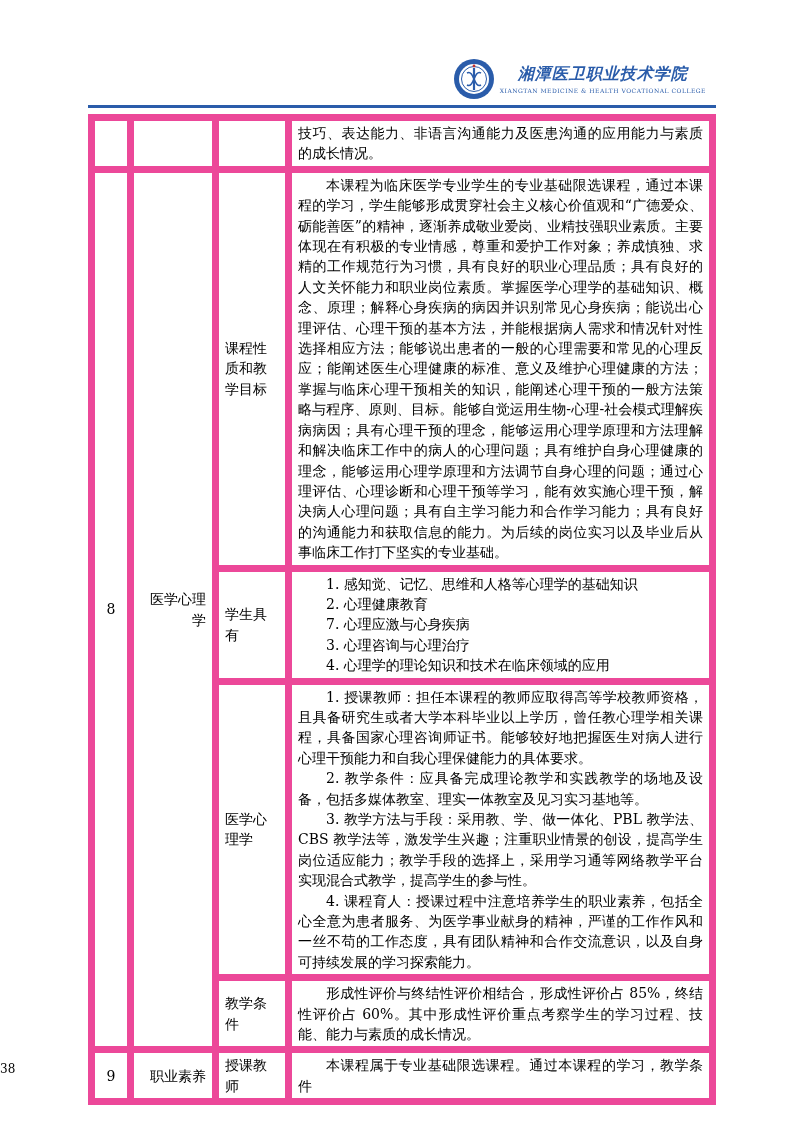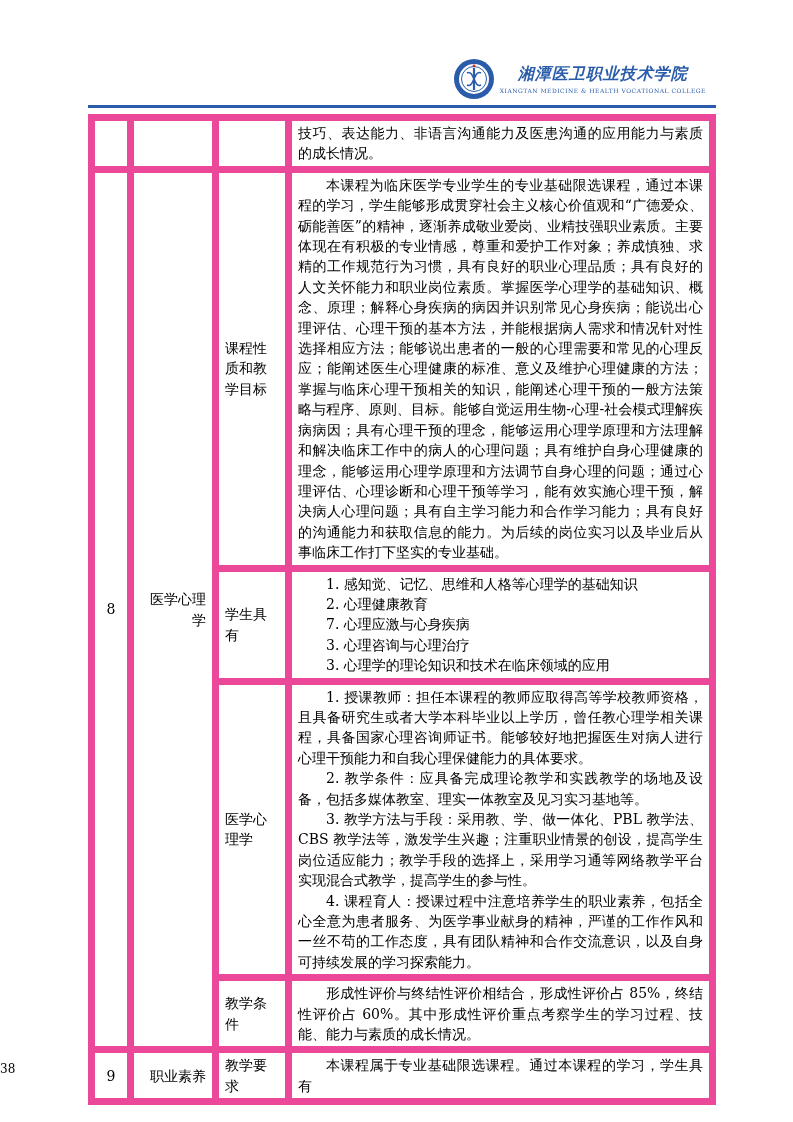--- a/index.html
+++ b/index.html
@@ -123,21 +123,21 @@
             </td>
         </tr>
 
         <tr>
           <td class="c-label">学生具有</td>
           <td class="c-content">
               <p>1. 感知觉、记忆、思维和人格等心理学的基础知识</p>
               <p>2. 心理健康教育</p>
               <p>7. 心理应激与心身疾病</p>
               <p>3. 心理咨询与心理治疗</p>
-              <p>3. 心理学的理论知识和技术在临床领域的应用</p>
+              <p>4. 心理学的理论知识和技术在临床领域的应用</p>
             </td>
         </tr>
 
         <tr>
           <td class="c-label">医学心理学</td>
           <td class="c-content">
               <p>1. 授课教师：担任本课程的教师应取得高等学校教师资格，且具备研究生或者大学本科毕业以上学历，曾任教心理学相关课程，具备国家心理咨询师证书。能够较好地把握医生对病人进行心理干预能力和自我心理保健能力的具体要求。</p>
               <p>2. 教学条件：应具备完成理论教学和实践教学的场地及设备，包括多媒体教室、理实一体教室及见习实习基地等。</p>
               <p>3. 教学方法与手段：采用教、学、做一体化、PBL 教学法、CBS 教学法等，激发学生兴趣；注重职业情景的创设，提高学生岗位适应能力；教学手段的选择上，采用学习通等网络教学平台实现混合式教学，提高学生的参与性。</p>
               <p>4. 课程育人：授课过程中注意培养学生的职业素养，包括全心全意为患者服务、为医学事业献身的精神，严谨的工作作风和一丝不苟的工作态度，具有团队精神和合作交流意识，以及自身可持续发展的学习探索能力。</p>
@@ -147,23 +147,23 @@
         <tr>
           <td class="c-label">教学条件</td>
           <td class="c-content">
               <p>形成性评价与终结性评价相结合，形成性评价占 85%，终结性评价占 60%。其中形成性评价重点考察学生的学习过程、技能、能力与素质的成长情况。</p>
             </td>
         </tr>
 
         <tr>
           <td class="c-num">9</td>
           <td class="c-course">职业素养</td>
-          <td class="c-label">教学要求</td>
+          <td class="c-label">授课教师</td>
           <td class="c-content">
-              <p>本课程属于专业基础限选课程。通过本课程的学习，学生具有</p>
+              <p>本课程属于专业基础限选课程。通过本课程的学习，教学条件</p>
             </td>
         </tr>
       </tbody>
     </table>
   </div>
 
   <div class="footer">38</div>
 </div>
 
 </body></html>

